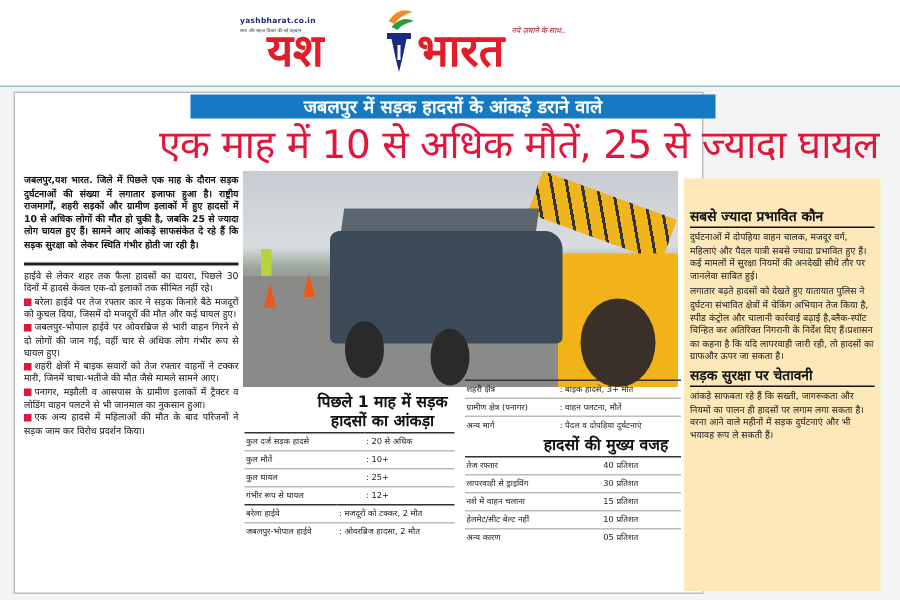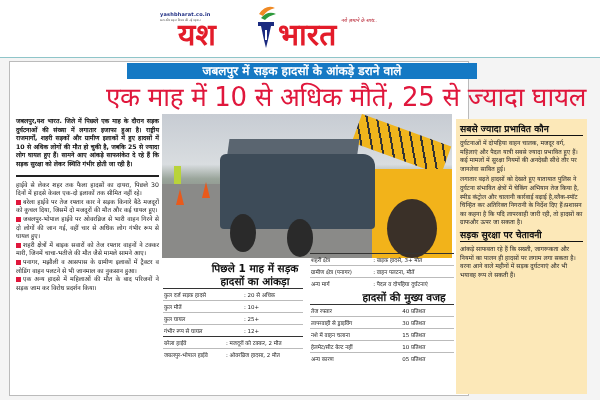--- a/index.html
+++ b/index.html
@@ -27,21 +27,21 @@
   .road { position: absolute; left: 0; top: 70px; width: 290px; height: 74px; background: #8a8a88; }
   .jeep-body { position: absolute; left: 58px; top: 40px; width: 155px; height: 75px; background: #3d4b58; border-radius: 6px 12px 4px 4px; }
   .jeep-roof { position: absolute; left: 65px; top: 25px; width: 130px; height: 35px; background: #5a6570; transform: skewX(-8deg); }
   .wheel { position: absolute; width: 26px; height: 38px; background: #2a2a2a; border-radius: 50%; }
   .crane-arm { position: absolute; left: 200px; top: 0; width: 95px; height: 30px; background: repeating-linear-gradient(60deg, #f0b51c 0 8px, #333 8px 10px); transform: rotate(20deg); transform-origin: left top; }
   .truck { position: absolute; left: 210px; top: 55px; width: 80px; height: 90px; background: #f2b31a; }
   .truck-wheel { position: absolute; left: 225px; top: 85px; width: 50px; height: 59px; background: #3a3028; border-radius: 50%; }
   .cone { position: absolute; width: 0; height: 0; border-left: 4px solid transparent; border-right: 4px solid transparent; border-bottom: 16px solid #e85a1c; }
   .person { position: absolute; left: 12px; top: 52px; width: 7px; height: 18px; background: #b9d33a; }
 
-  .sidebar { position: absolute; left: 446px; top: 57px; width: 131px; height: 275px; background: #fce8b8; padding: 4px 4px; }
+  .sidebar { position: absolute; left: 446px; top: 57px; width: 131px; height: 275px; background: #fce8b8; padding: 20px 4px; }
   .side-h { font-size: 9.2px; font-weight: bold; color: #111; border-bottom: 1.5px solid #111; line-height: 12px; margin-bottom: 3px; }
   .side-p { font-size: 6.1px; line-height: 8.6px; color: #222; margin-bottom: 2px; }
 
   .stats1 { position: absolute; left: 153px; top: 200px; width: 140px; }
   .stats-title { font-size: 10.5px; font-weight: bold; text-align: center; line-height: 13px; color: #111; margin-left: 44px; }
   .stats-table { width: 100%; border-collapse: collapse; font-size: 5.5px; color: #222; }
   .stats-table td { border-top: 1px solid #bbb; padding: 2.5px 1px; line-height: 6px; white-space: nowrap; }
   .stats-table tr:first-child td { border-top: 1.5px solid #333; }
 
   .stats2 { position: absolute; left: 300px; top: 191px; width: 144px; }

